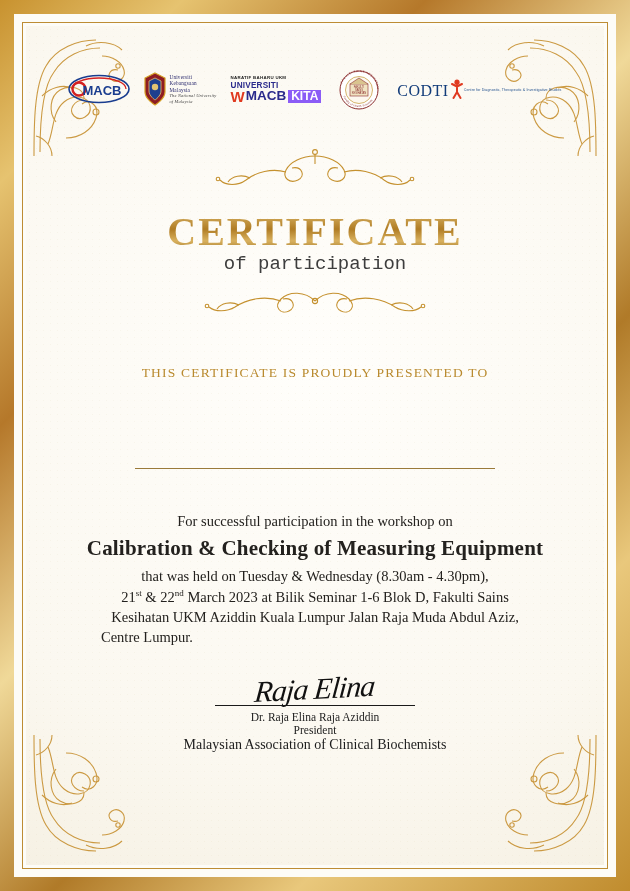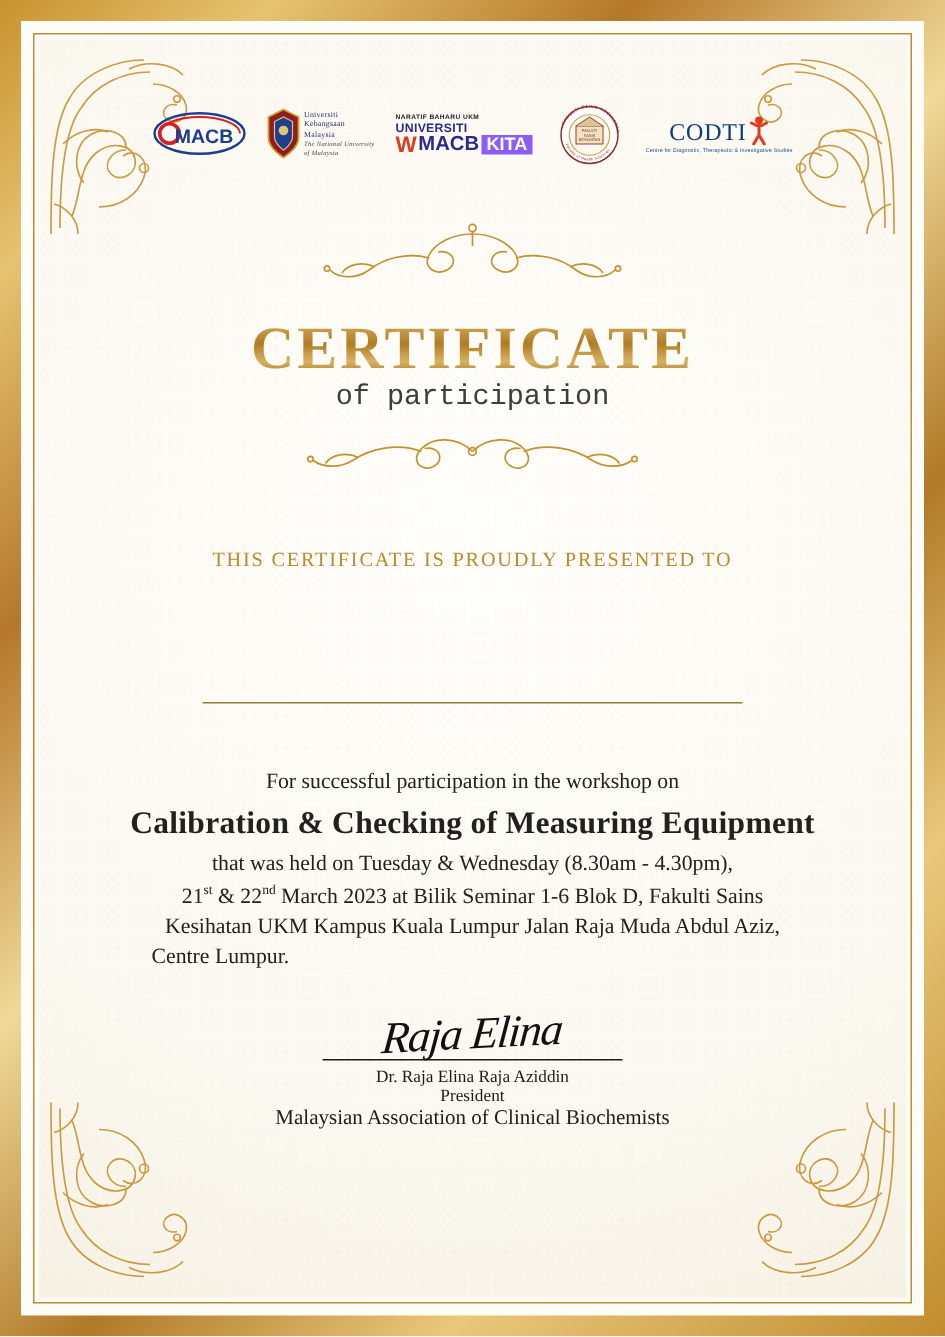--- a/index.html
+++ b/index.html
@@ -117,21 +117,21 @@
   .wk-w {
     color: #e03a20; font-size: 15px; font-weight: bold; line-height: .9;
     margin-right: 1px;
   }
   .wk-atan { color: #2b2b8c; font-size: 13.5px; font-weight: bold; line-height: .9; }
   .wk-kita {
     background: #8b5cf6; color: #fff; font-size: 12px; font-weight: bold;
     line-height: .95; padding: 1px 3px; margin-left: 2px;
   }
   .logo-fsk { position: relative; }
-  .logo-codti { display:flex; flex-direction:column; align-items:center; }
+  .logo-codti { display:flex; flex-direction:row; align-items:center; }
   .codti-top {
     display:flex; align-items:flex-end;
     font-family: "Liberation Serif", serif;
     font-size: 16px; color: #123c7a; letter-spacing: .5px; line-height: 1;
   }
   .codti-sub {
     font-family: "Liberation Sans", sans-serif;
     font-size: 3.6px; color: #1f4e8c; letter-spacing: .1px; margin-top: 1px;
     text-align:center;
   }
@@ -388,21 +388,21 @@
 
     <div class="name-line"></div>
 
     <div class="body-block body-lines-wrap">
       <div class="body-line-1">For successful participation in the workshop on</div>
       <div class="workshop-title">Calibration &amp; Checking of Measuring Equipment</div>
       <div class="body-line-3">that was held on Tuesday &amp; Wednesday (8.30am - 4.30pm),</div>
       <div class="body-line-4">
         <span>21</span><sup>st</sup><span> &amp; 22</span><sup>nd</sup><span> March 2023 at Bilik Seminar 1-6 Blok D, Fakulti Sains</span>
       </div>
-      <div class="body-line-5">Kesihatan UKM Kampus Kuala Lumpur Jalan Raja Muda Abdul Aziz,</div>
+      <div class="body-line-5">Kesihatan UKM Aziddin Kuala Lumpur Jalan Raja Muda Abdul Aziz,</div>
       <div class="body-line-5" style="text-align:left; padding-left:46px;">Centre Lumpur.</div>
     </div>
 
     <div class="sig-wrap">
       <div class="signature">Raja Elina</div>
       <div class="sig-line"></div>
       <div class="sig-name">Dr. Raja Elina Raja Aziddin</div>
       <div class="sig-role">President</div>
       <div class="sig-org">Malaysian Association of Clinical Biochemists</div>
     </div>

